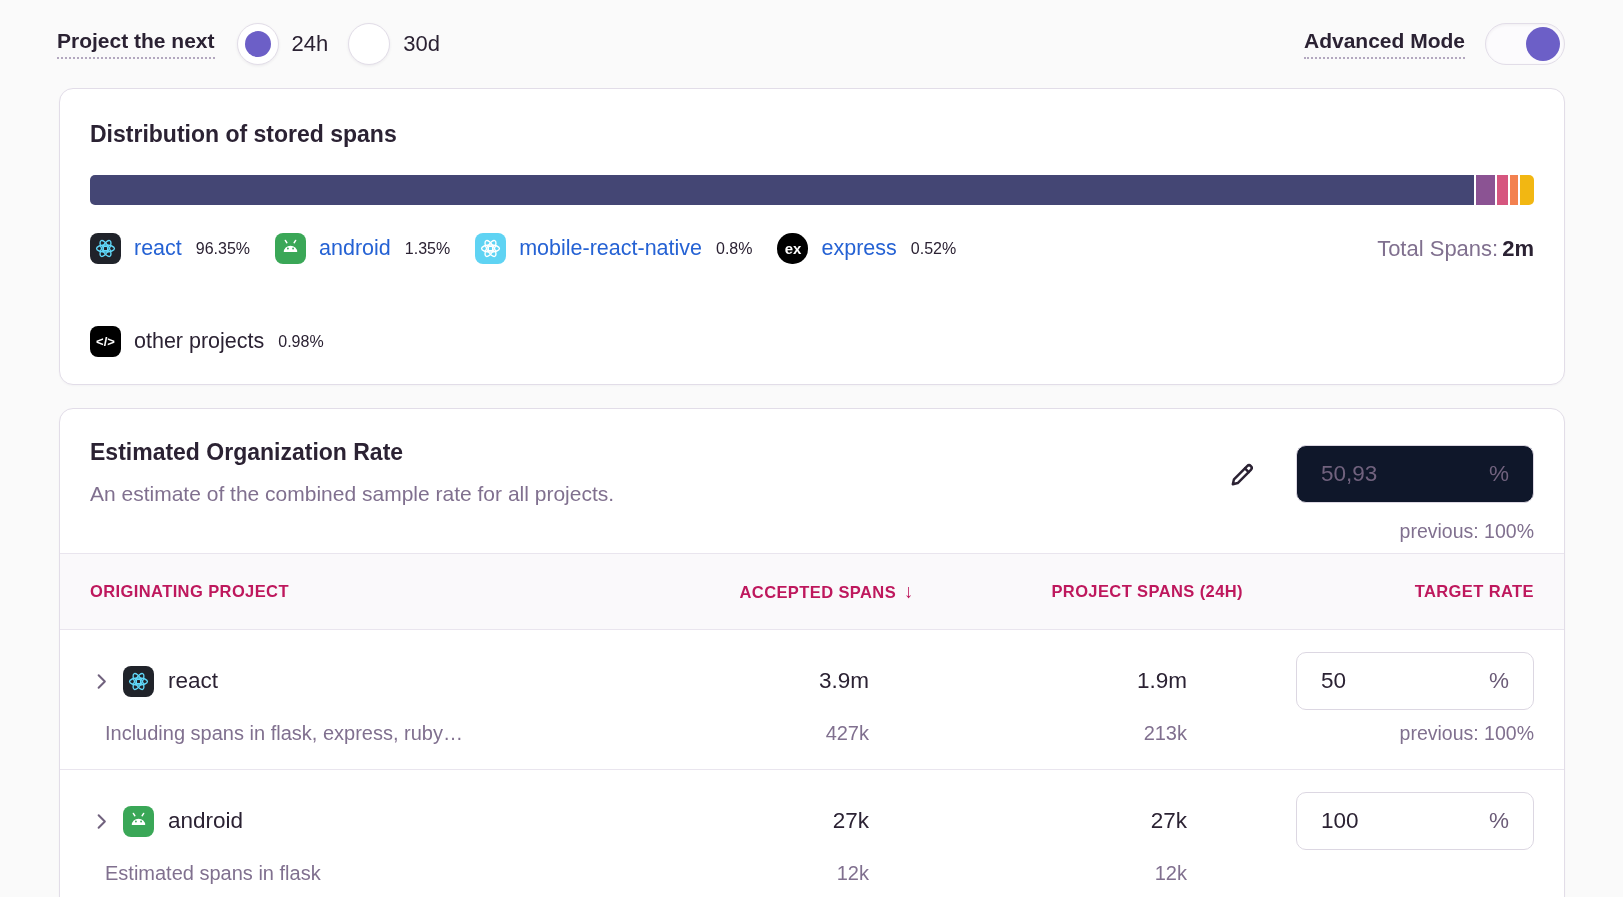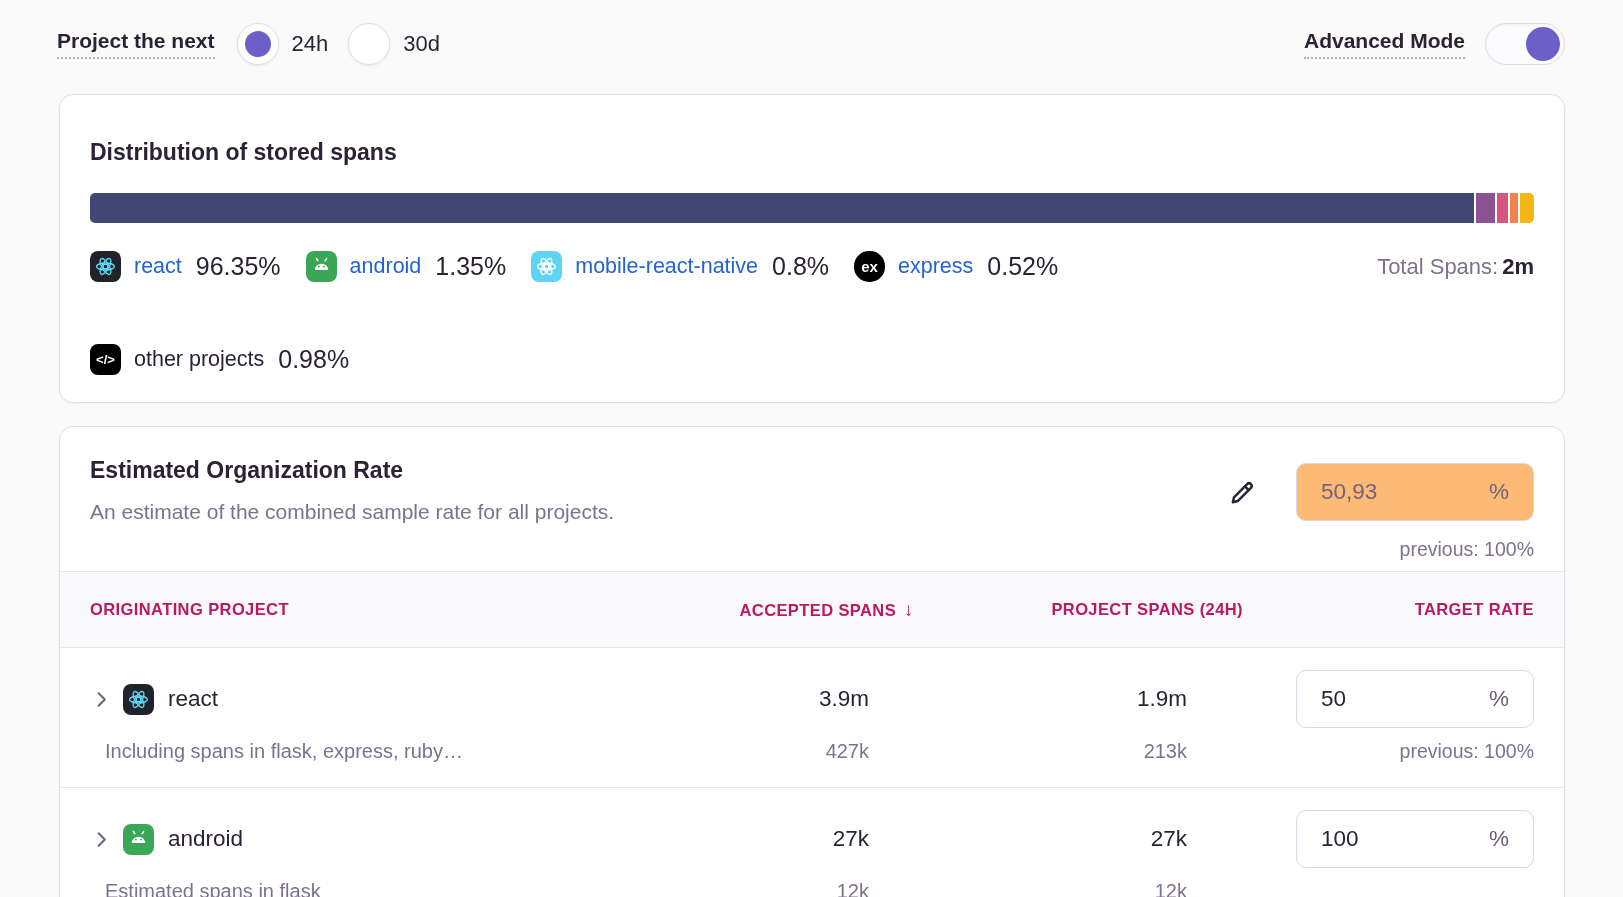--- a/index.html
+++ b/index.html
@@ -23,48 +23,48 @@
   .radio.checked::after { content:""; width:26px; height:26px; border-radius:50%; background:#6c5fc7; }
   .radio-label { margin-left:13px; font-size:22px; }
   .toggle { width:80px; height:42px; border-radius:21px; background:#fcfbfd;
             border:1px solid #e2dde8; position:relative; margin-left:20px;
             box-shadow: inset 0 1px 3px rgba(43,34,51,.06); cursor:pointer; }
   .toggle-knob { position:absolute; right:4px; top:3px; width:34px; height:34px;
                  border-radius:50%; background:#6c5fc7; }
   
   .card { background:#fff; border:1px solid #e2dde8; border-radius:14px;
           margin:0 58px 0 59px; box-shadow:0 1px 2px rgba(43,34,51,.03); }
-  .card1 { margin-top:26px; padding:44px 30px 27px; }
+  .card1 { margin-top:20px; padding:32px 30px 27px; }
   .card-title { font-size:23px; font-weight:700; }
   
   .bar { display:flex; gap:2px; height:30px; margin-top:27px; border-radius:5px; overflow:hidden; }
   .seg { height:100%; }
   
   .legend { margin-top:28px; display:flex; align-items:center; flex-wrap:wrap; row-gap:31px; }
   .legend-item { display:flex; align-items:center; margin-right:25px; }
   .proj-icon { width:31px; height:31px; border-radius:8px; flex:none;
                display:flex; align-items:center; justify-content:center; }
   .legend-name { margin-left:13px; font-size:21.5px; }
   .legend-name.link { color:#2562d4; cursor:pointer; }
-  .legend-value { margin-left:14px; font-size:25px; color:#2b2233; }
+  .legend-value { margin-left:14px; font-size:16px; color:#2b2233; }
   .legend-total { margin-left:auto; font-size:22px; color:#80708f; }
   .legend-total b { color:#2b2233; font-weight:700; margin-left:4px; }
   .legend-break { flex-basis:100%; height:0; }
   
   .card2 { margin-top:23px; padding:0; overflow:hidden; min-height:560px; }
   .rate-header { display:flex; justify-content:space-between; padding:30px 30px 10px;gap:46px; }
   .rate-desc { margin-top:16px; font-size:21px; color:#80708f; }
   .rate-right { display:flex; flex-direction:column; align-items:flex-end; }
   .rate-input-row { display:flex; align-items:center; margin-top:6px; }
   .icon-btn { margin-right:38px; background:none; border:none; padding:0; cursor:pointer;
               display:flex; align-items:center; }
   .pct-input { width:238px; height:58px; border:1px solid #dcd7e2; border-radius:10px;
                background:#fff; display:flex; justify-content:space-between; align-items:center;
                padding:0 24px; font-size:22.5px; color:#2b2233; }
-  .pct-input.disabled { background:#fdba74; color:#71627e;align-items:center; }
+  .pct-input.disabled { background:#0f172a; color:#71627e;align-items:center; }
   .pct-input .unit { color:#6b5b77; }
   .pct-input.disabled .unit { color:#71627e; }
   .prev { margin-top:17px; font-size:19.5px; color:#80708f; }
   
   .table-head { display:grid; grid-template-columns:1fr 270px 329px 291px;
                 align-items:center; height:77px; padding:0 30px; background:#faf9fb;
                 border-top:1px solid #e9e5ee; border-bottom:1px solid #e9e5ee; }
   .th { font-size:16.5px; font-weight:700; color:#be185d; letter-spacing:.4px; }
   .th.num { text-align:right; }
   .sort-arrow { font-size:19px; margin-left:8px; font-weight:400; }

